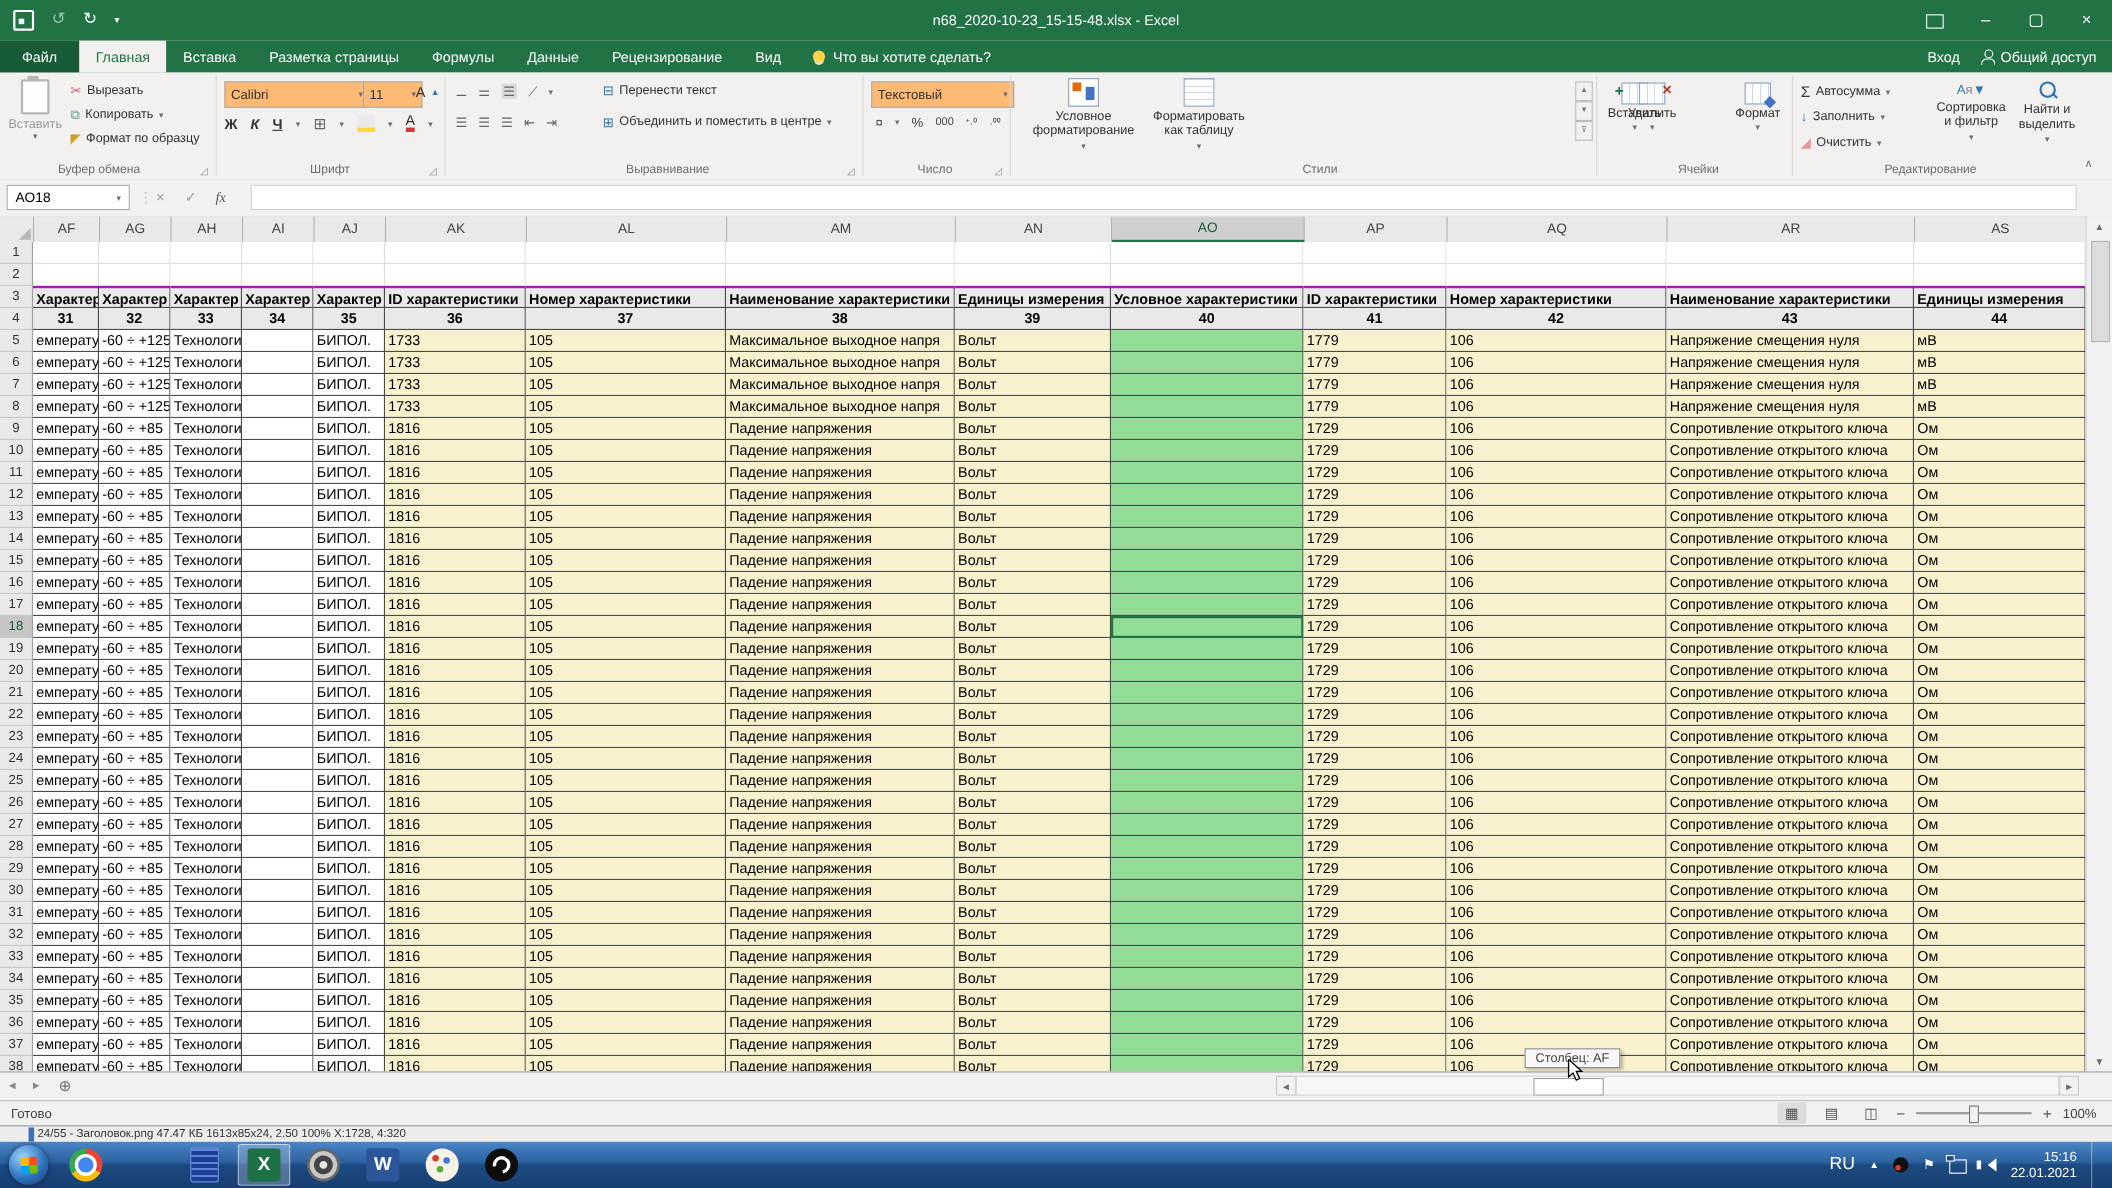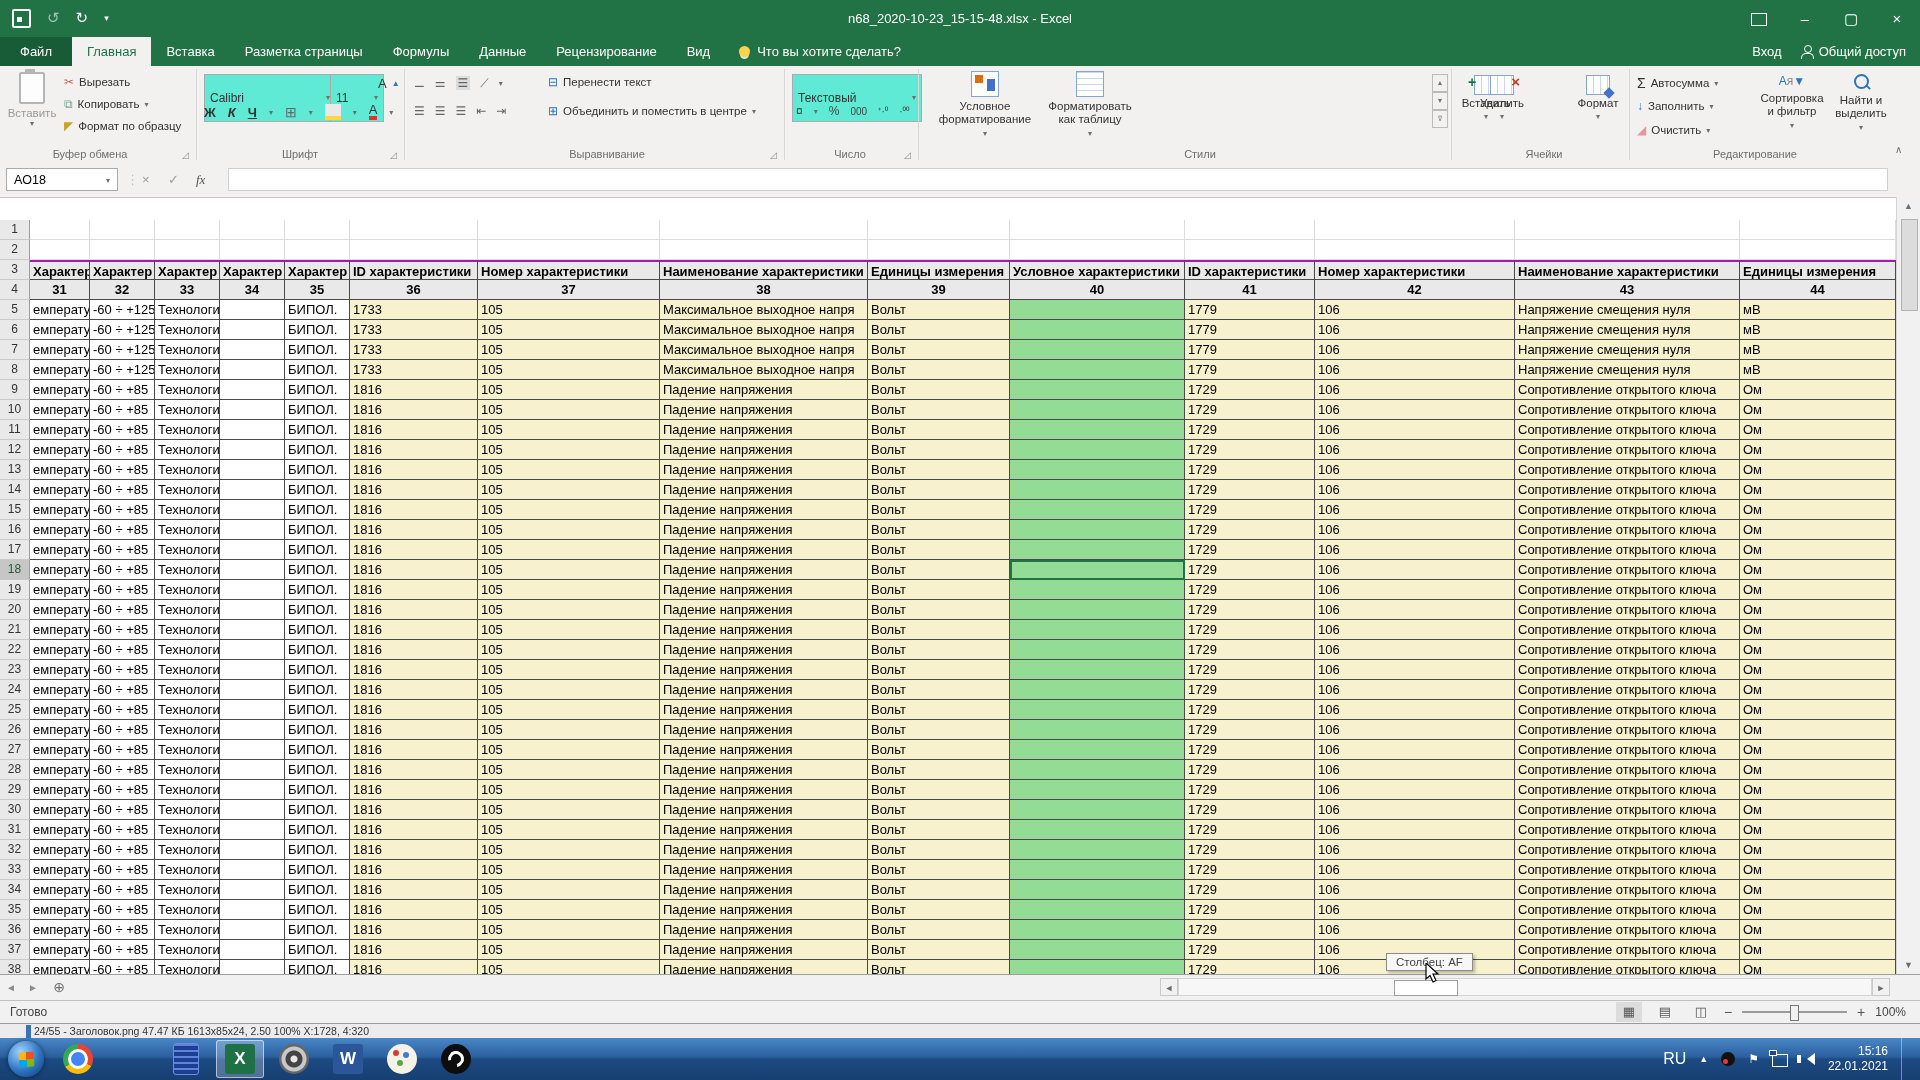--- a/index.html
+++ b/index.html
@@ -30,21 +30,21 @@
   .person:after{content:"";position:absolute;left:1px;top:8px;width:11px;height:5px;border-radius:5px 5px 0 0;border:1.5px solid #fff;border-bottom:none;}
   
   #ribbon{left:0;top:66px;width:1920px;height:97px;background:#f2f1f0;border-bottom:1px solid #cfcecd;font-size:11.5px;color:#333;}
   .gdiv{position:absolute;top:3px;bottom:3px;width:1px;background:#d8d7d6;}
   .glabel{position:absolute;bottom:3px;font-size:11px;color:#6e6e6e;text-align:center;}
   .launcher{position:absolute;bottom:3px;font-size:9px;color:#8a8a8a;}
   .mini{position:absolute;display:flex;align-items:center;gap:5px;white-space:nowrap;}
   .mi{font-size:12px;color:#c27ba0;}
   .dd{font-size:8px;color:#6e6e6e;}
   .bigbtn{position:absolute;text-align:center;color:#333;}
-  .selbox{position:absolute;background:#5eead4;border:1px solid #ababab;font-size:12px;line-height:20px;padding:12px 5px;display:flex;justify-content:space-between;align-items:center;}
+  .selbox{position:absolute;background:#fdba74;border:1px solid #ababab;font-size:12px;line-height:20px;padding:0 5px;display:flex;justify-content:space-between;align-items:center;}
   .fontbtn{font-size:13px;font-weight:bold;}
   .clipboard-ic{width:22px;height:28px;border:2px solid #b5b5b5;border-radius:2px;margin:0 auto 3px;position:relative;background:#fdfdfd;}
   .clipboard-ic:after{content:"";position:absolute;left:4px;top:-5px;width:10px;height:4px;background:#b5b5b5;border-radius:1px;}
   .ic-grid{width:26px;height:24px;margin:0 auto 3px;background:
       linear-gradient(#fff,#fff) , #e8e8e8;border:1px solid #8aa4c8;position:relative;}
   .ic-grid:before{content:"";position:absolute;left:3px;top:3px;width:8px;height:8px;background:#e26b0a;}
   .ic-grid:after{content:"";position:absolute;right:3px;top:7px;width:8px;height:12px;background:#4472c4;}
   .ic-table{width:26px;height:24px;margin:0 auto 3px;border:1px solid #8aa4c8;background:
       repeating-linear-gradient(0deg,#fff 0 5px,#c9d7ef 5px 6px),#fff;position:relative;}
   .style-cell{width:88px;height:24px;box-sizing:border-box;border:1px solid #c8c8c8;font-size:12px;line-height:22px;padding:0 6px;overflow:hidden;white-space:nowrap;}
@@ -342,20 +342,37 @@
         <span>AO18</span>
         <span class="dd">▾</span>
       </div>
     <span class="fbtn abs" style="left:126px;color:#c0c0c0;">⋮</span>
     <span class="fbtn abs" style="left:142px;">×</span>
     <span class="fbtn abs" style="left:168px;">✓</span>
     <span class="fbtn abs" style="left:196px;font-family:'Liberation Serif',serif;font-style:italic;color:#555;">fx</span>
     <div id="fxfield" class="abs"></div>
   </div>
 
+  <div id="colhdrs" class="abs">
+    <div id="corner"></div>
+  <div class="ch" style="width: 60px;">AF</div>
+      <div class="ch" style="width: 65px;">AG</div>
+      <div class="ch" style="width: 65px;">AH</div>
+      <div class="ch" style="width: 65px;">AI</div>
+      <div class="ch" style="width: 65px;">AJ</div>
+      <div class="ch" style="width: 128px;">AK</div>
+      <div class="ch" style="width: 182px;">AL</div>
+      <div class="ch" style="width: 208px;">AM</div>
+      <div class="ch" style="width: 142px;">AN</div>
+      <div class="ch sel" style="width: 175px;">AO</div>
+      <div class="ch" style="width: 130px;">AP</div>
+      <div class="ch" style="width: 200px;">AQ</div>
+      <div class="ch" style="width: 225px;">AR</div>
+      <div class="ch" style="width: 156px;">AS</div>
+    </div>
 
   <div id="gridwrap" class="abs">
       <div class="grow">
         <div class="rh">1</div>
         <div class="cell r12" style="width: 60px;"></div>
         <div class="cell r12" style="width: 65px;"></div>
         <div class="cell r12" style="width: 65px;"></div>
         <div class="cell r12" style="width: 65px;"></div>
         <div class="cell r12" style="width: 65px;"></div>
         <div class="cell r12" style="width: 128px;"></div>

